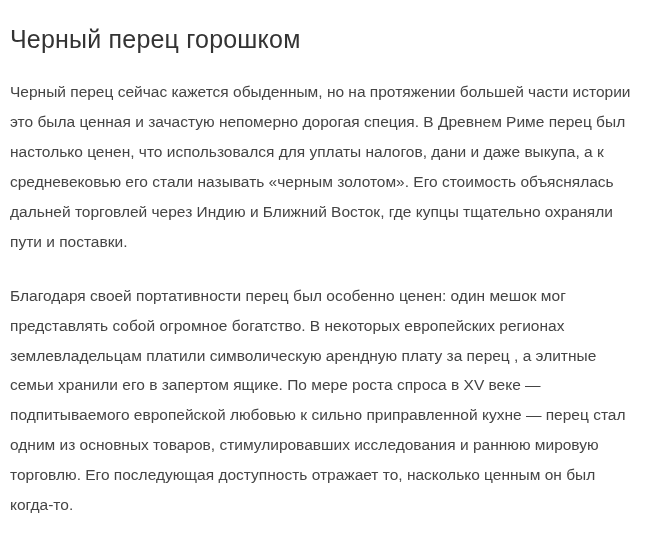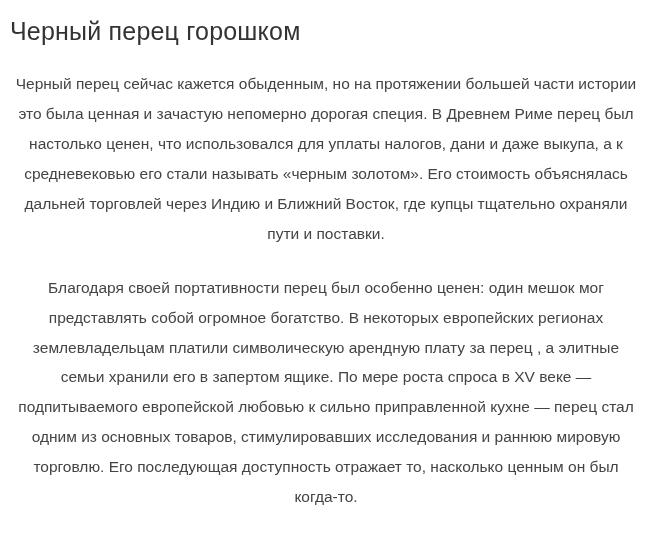--- a/index.html
+++ b/index.html
@@ -17,29 +17,29 @@
   .article {
     box-sizing: border-box;
     width: 658px;
     padding: 10px 16px 0 10px;
   }
   .article-title {
     font-size: 25px;
     font-weight: normal;
     color: #333333;
     line-height: 1.25;
-    margin: 6px 0 22px 0;
+    margin: 14px 0 22px 0;
     letter-spacing: 0.2px;
   }
   .article-paragraph {
     font-size: 15.5px;
     line-height: 1.93;
     color: #444444;
     margin: 0 0 24px 0;
-    text-align: center;
+    text-align: left;
   }
   .inline-link {
     color: #444444;
     cursor: pointer;
   }
 </style>
 </head>
 <body>
 
 <div class="article">

